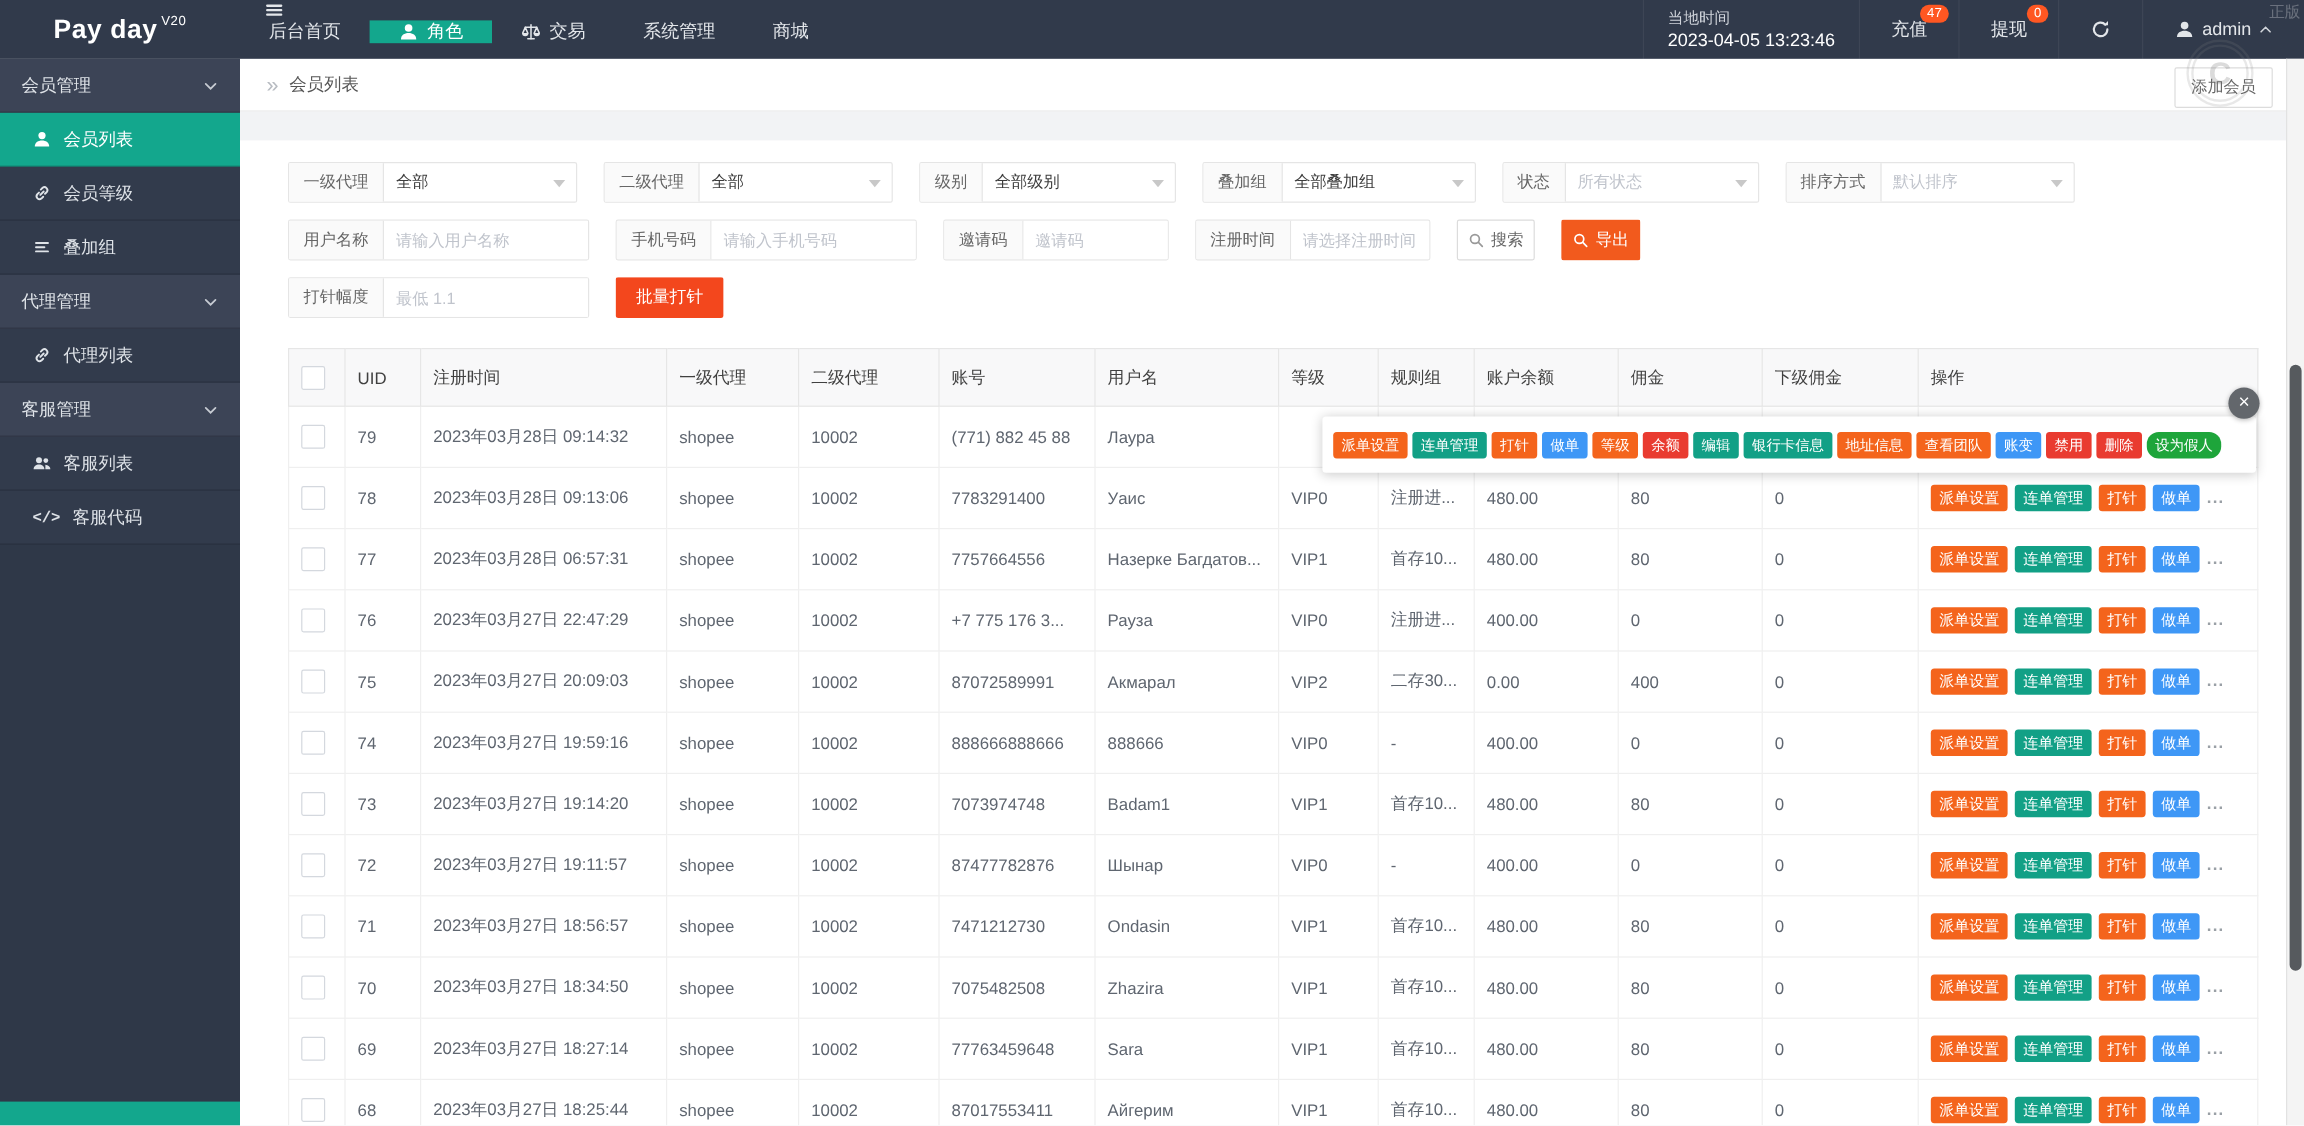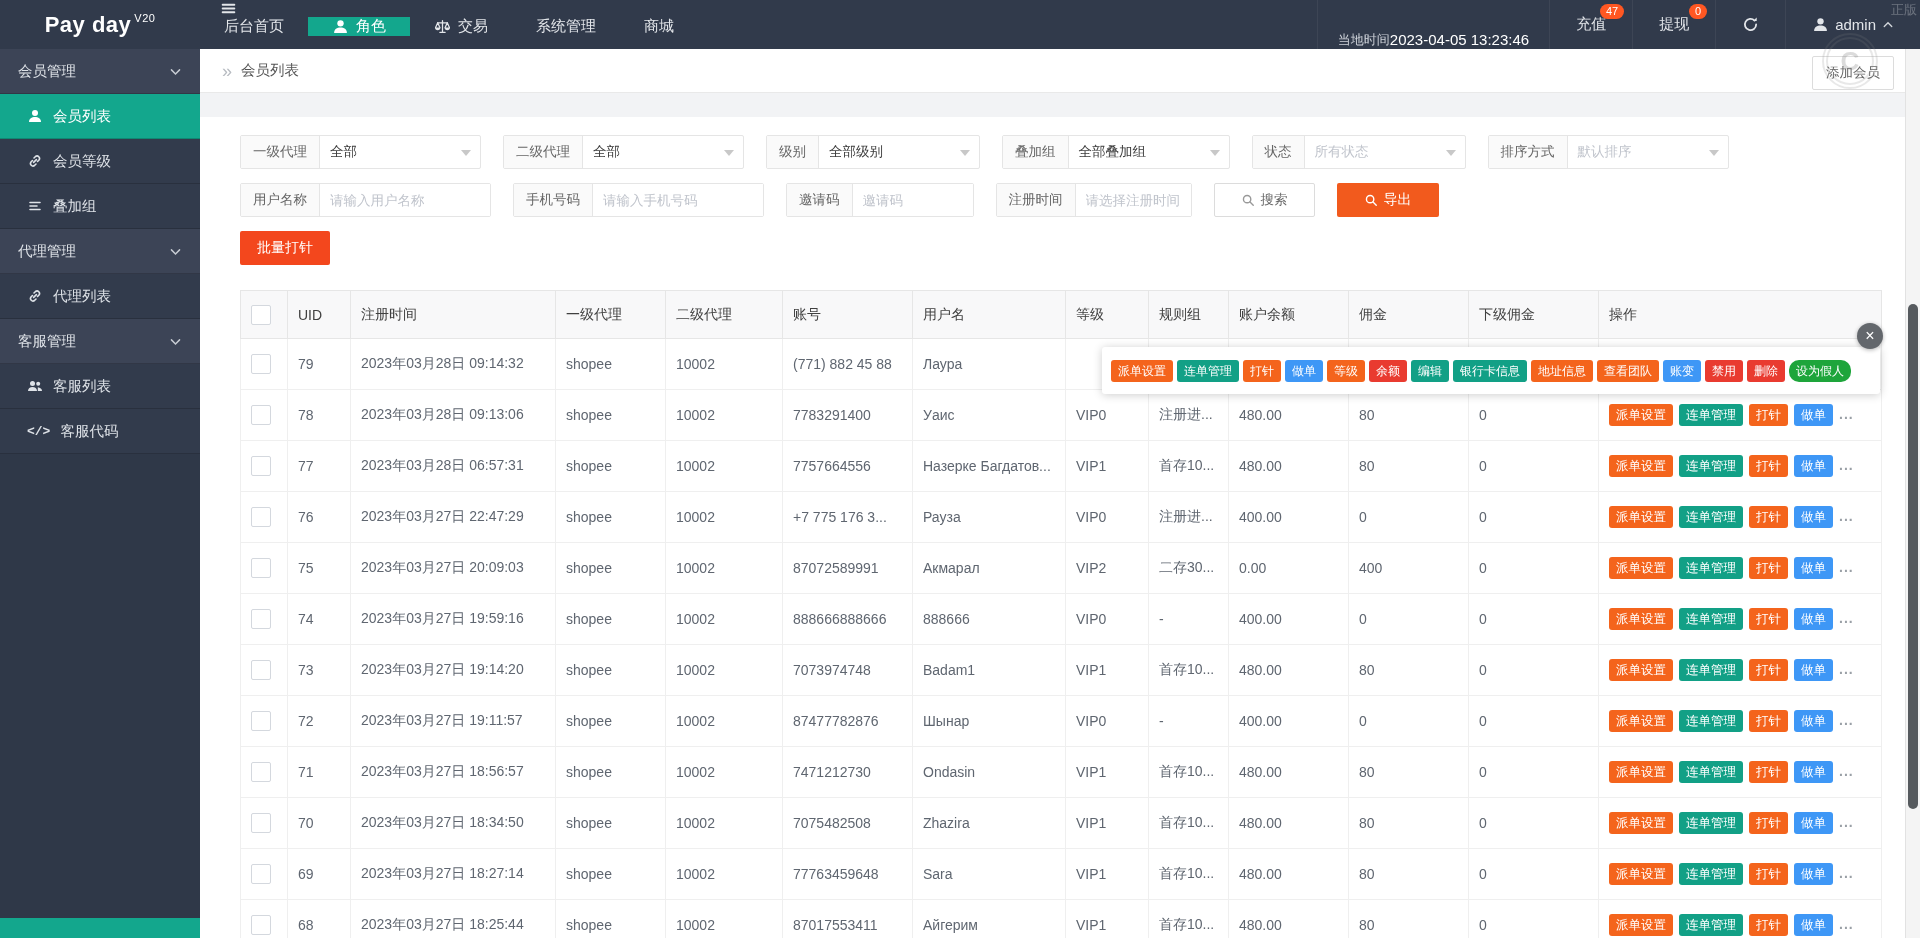--- a/index.html
+++ b/index.html
@@ -10,21 +10,21 @@
   
   .navbar { position:absolute; top:0; left:0; right:0; height:49px; background:#313a4b; display:flex; align-items:stretch; color:#e3e6ea; z-index:40; }
   .logo { width:200px; display:flex; align-items:center; justify-content:center; color:#fff; font-size:22px; font-weight:bold; letter-spacing:.5px; }
   .logo sup { font-size:11px; font-weight:normal; margin-left:3px; top:-7px; position:relative; }
   .nav-left { display:flex; align-items:stretch;flex-direction:column; }
   .nav-item { display:flex; align-items:center; gap:7px; padding:0 24px; font-size:15px; cursor:pointer; }
   .nav-item.hamburger { padding:0 20px; }
   .nav-item.active { background:#13a78d; color:#fff; }
   .nav-item svg { width:17px; height:17px; }
   .nav-right { margin-left:auto; display:flex; align-items:stretch; }
-  .time-block { display:flex; flex-direction:row; justify-content:center; align-items:flex-end; padding:0 20px; border-left:1px solid rgba(255,255,255,.06); }
+  .time-block { display:flex; flex-direction:column; justify-content:center; align-items:flex-start; padding:0 20px; border-left:1px solid rgba(255,255,255,.06); }
   .time-label { font-size:13px; color:#cfd3da; line-height:18px; }
   .time-value { font-size:15px; color:#fff; line-height:19px; }
   .nav-action { position:relative; display:flex; align-items:center; gap:6px; padding:0 26px; font-size:15px; border-left:1px solid rgba(255,255,255,.06); cursor:pointer; }
   .nav-action svg { width:17px; height:17px; }
   .badge { position:absolute; top:4px; right:8px; background:#ff5722; color:#fff; font-size:11px; line-height:13px; padding:1px 6px; border-radius:9px; }
   .chev-up { width:12px !important; height:12px !important; opacity:.9; }
   .nav-watermark { position:absolute; top:1px; right:3px; font-size:13px; color:rgba(255,255,255,.28); z-index:60; }
 
   
   .sidebar { position:absolute; top:49px; left:0; bottom:0; width:200px; background:#2f3848; z-index:30; }
@@ -49,21 +49,21 @@
 
   
   .filter-row { display:flex; align-items:center; gap:22px; margin-bottom:14px; }
   .igroup { display:flex; height:34px; border:1px solid #e5e5e5; border-radius:2px; background:#fff; }
   .ilabel { background:#fafafa; border-right:1px solid #e5e5e5; display:flex; align-items:center; padding:0 12px; font-size:13.5px; color:#666; white-space:nowrap; }
   .ivalue { position:relative; display:flex; align-items:center; width:160px; padding:0 24px 0 10px; font-size:13.5px; color:#3c3c3c; cursor:pointer; }
   .igroup.muted .ivalue { color:#c0c4cc; }
   .caret { position:absolute; right:9px; top:14px; width:0; height:0; border-left:5px solid transparent; border-right:5px solid transparent; border-top:6px solid #c8c8c8; }
   .igroup input { border:none; outline:none; padding:0 10px; font-size:13.5px; color:#333; width:170px; }
   .igroup input::placeholder { color:#c0c4cc; }
-  .btn { display:flex; align-items:center; gap:6px; height:34px; padding:0 26px; border-radius:2px; font-size:13.5px; cursor:pointer; border:1px solid transparent; }
+  .btn { display:flex; align-items:center; gap:6px; height:34px; padding:0 8px; border-radius:2px; font-size:13.5px; cursor:pointer; border:1px solid transparent; }
   .btn svg { width:14px; height:14px; }
   .btn.search { background:#fff; border-color:#dcdcdc; color:#666; }
   .btn.search svg { color:#999; }
   .btn.export { background:#f25a1d; color:#fff; font-size:14px; }
   .btn.batch { background:#f3471d; color:#fff; font-size:14px; padding:0 16px; }
 
   
   table { width:100%; border-collapse:collapse; table-layout:fixed; margin-top:25px; }
   th { height:48px; background:#f8f8f9; border:1px solid #e6e6e6; font-weight:normal; font-size:14px; color:#404040; text-align:left; padding-left:10px; }
   td { height:51px; border:1px solid #efefef; font-size:14px; color:#5f6670; padding-left:10px; overflow:hidden; white-space:nowrap; background:#fff; }
@@ -338,20 +338,24 @@
             <span style="display:flex">
               <svg viewBox="0 0 16 16">
                 <circle cx="7" cy="7" r="4.2" fill="none" stroke="currentColor" stroke-width="1.6"></circle>
                 <path d="M10.3 10.3L14 14" stroke="currentColor" stroke-width="1.6" stroke-linecap="round"></path>
               </svg>
             </span>
             <span>导出</span>
           </button>
         </div>
       <div class="filter-row">
+        <div class="igroup">
+          <span class="ilabel">打针幅度</span>
+          <input type="text" placeholder="最低 1.1" style="">
+        </div>
         <button class="btn batch">批量打针</button>
       </div>
 
       <table>
         <colgroup>
           <col style="width:47px">
             <col style="width:63px">
             <col style="width:205px">
             <col style="width:110px">
             <col style="width:117px">

